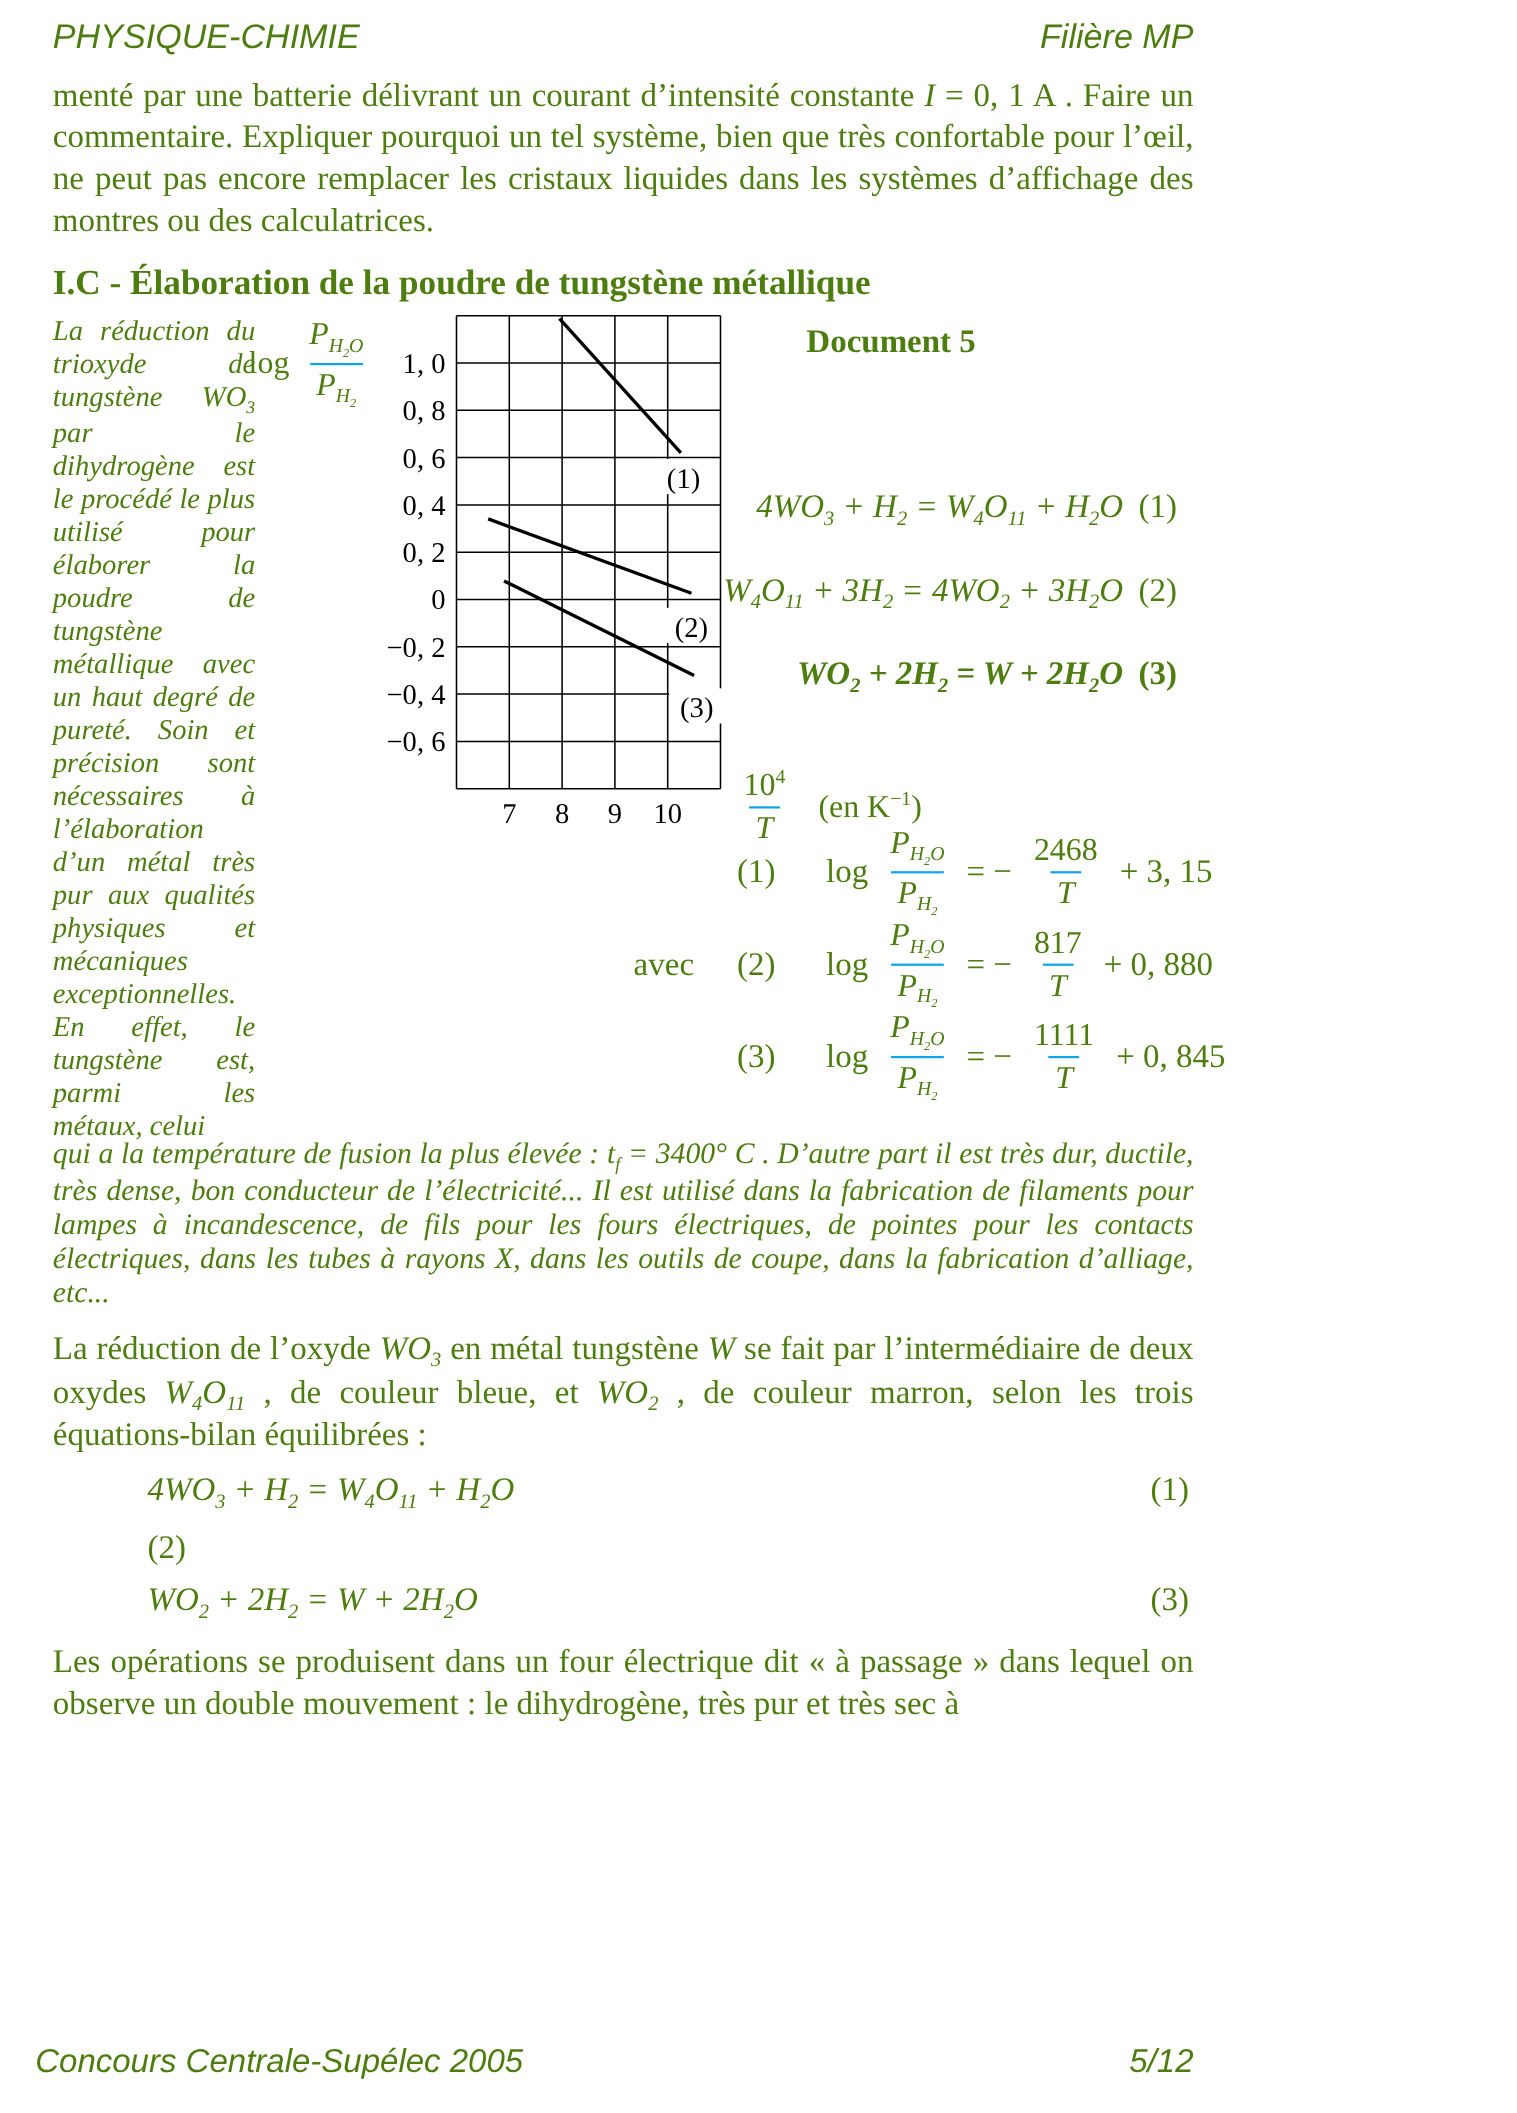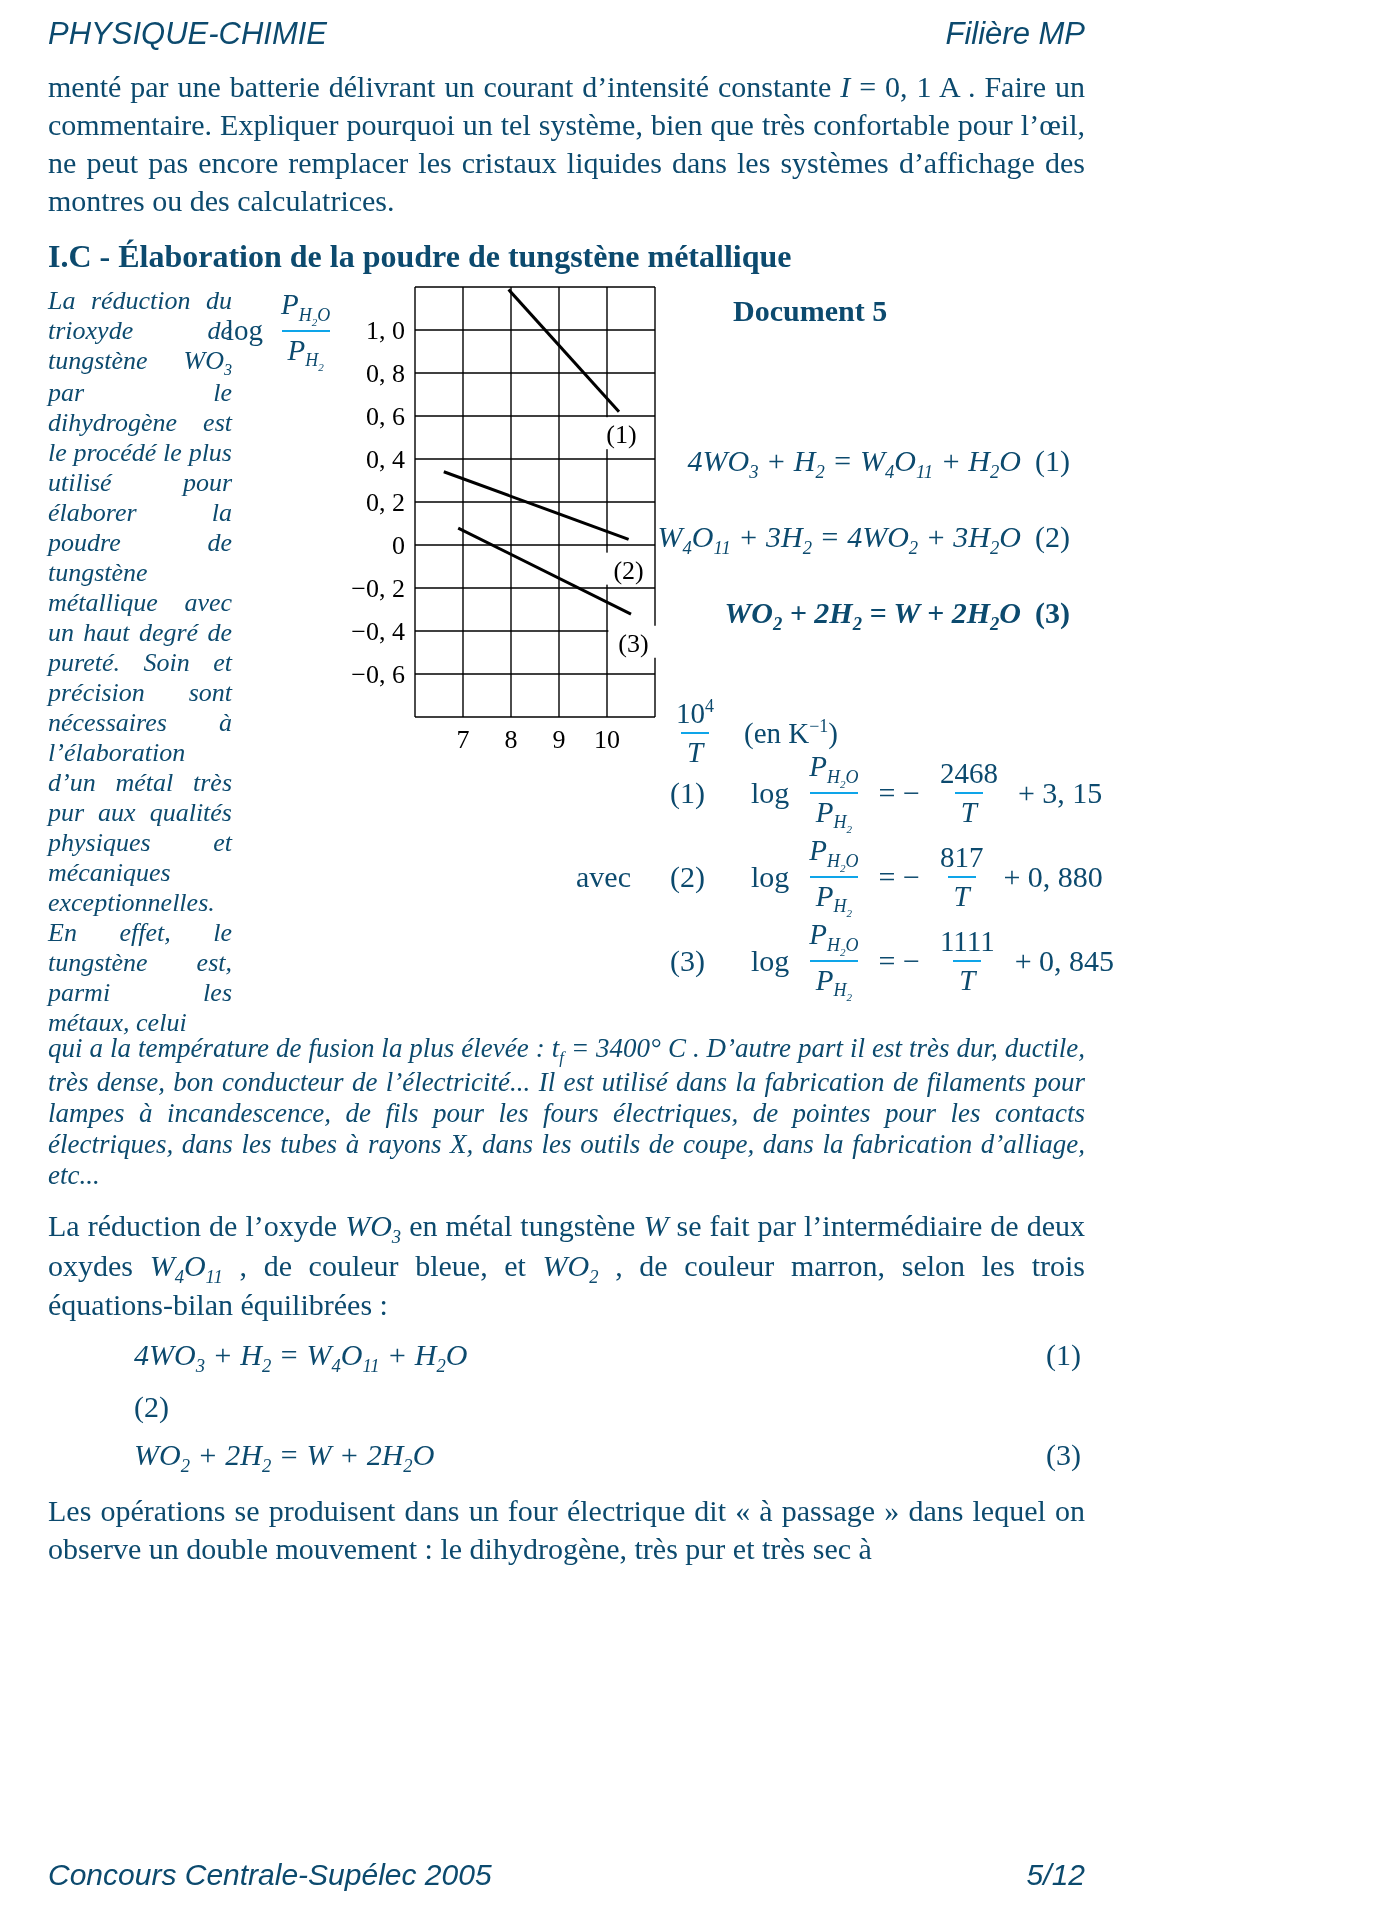--- a/index.html
+++ b/index.html
@@ -1,18 +1,18 @@
 <!DOCTYPE html>
 <html><head>
 <meta charset="utf-8">
 <style>
   html,body { margin:0; padding:0; background:#e8e8e8; }
   .page {
     position:relative; width:1379px; height:1921px; background:#ffffff;
-    font-family:"Liberation Serif", serif; color:#0c4a6e; overflow:hidden;
+    font-family:"Liberation Serif", serif; color:#4d7c0f; overflow:hidden;
     margin:0 auto;
   }
   .content { width:1037px; margin-left:48px; }
 
   .header { display:flex; justify-content:space-between; padding-top:16px;
             font:italic 31px "Liberation Sans", sans-serif; }
 
   .body-par { font-size:30px; line-height:38px; margin:16px 0 0; text-align:justify; }
   .sec-title { font-size:32px; line-height:40px; font-weight:bold; margin:16px 0 6px; }
 
@@ -53,21 +53,21 @@
   .logeq .frac { font-size:29px; }
 
   .doc-par { font-style:italic; font-size:27px; line-height:31px; margin:6px 0 0;
              text-align:justify; }
 
   .eq-block { margin:14px 4px 4px; }
   .eq-row { display:flex; justify-content:space-between; align-items:baseline;
             padding-left:82px; margin:14px 0; font-size:30px; }
   .eq-number { font-style:normal; }
 
-  .footer { position:absolute; left:48px; right:294px; top:1858px;
+  .footer { position:absolute; left:32px; right:294px; top:1858px;
             display:flex; justify-content:space-between;
             font:italic 30px "Liberation Sans", sans-serif; }
 </style>
 </head>
 <body>
 
 <div class="page">
   <div class="content">
 
     <div class="header">

